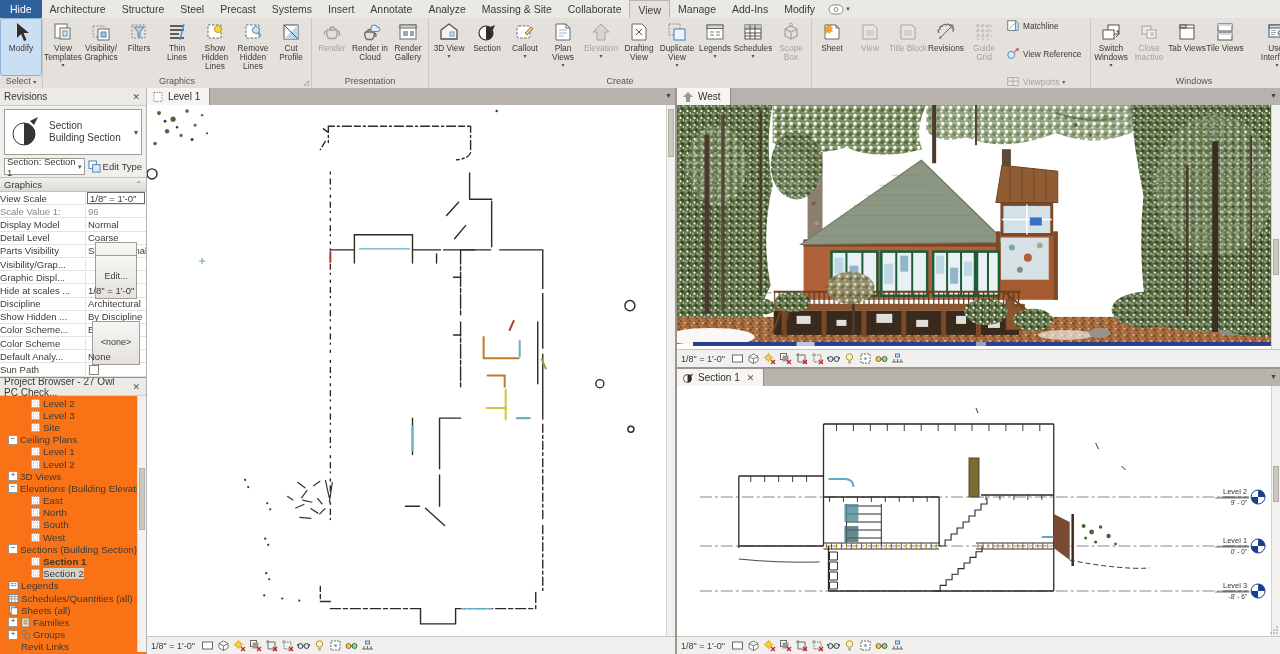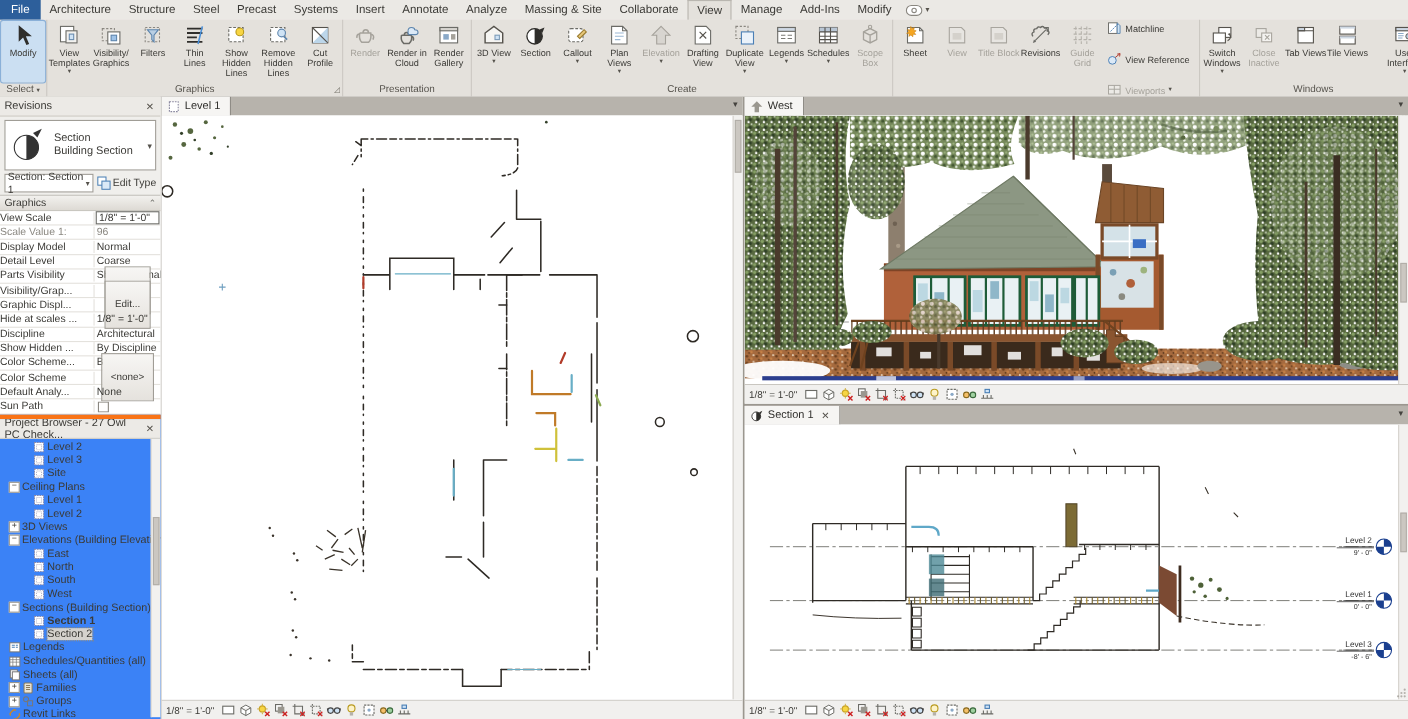--- a/index.html
+++ b/index.html
@@ -50,21 +50,21 @@
   .pgroup .pin{margin-left:auto;font-size:8px;color:#6b6b66}
   .ptable{background:#fff;border-bottom:1px solid #c5c2bc}
   .prow{display:flex;height:12.2px;border-bottom:1px solid #e4e2dd;align-items:center}
   .pl{flex:0 0 85px;padding-left:0;border-right:1px solid #e4e2dd;font-size:9.5px;white-space:nowrap;overflow:hidden}
   .pl.muted{color:#8a8780}
   .pv{flex:1;padding:0 2px;font-size:9.5px;white-space:nowrap;overflow:hidden;display:flex;align-items:center}
   .pv.input{border:1px solid #6b6b66;background:#fff;height:10px;margin:0 1px}
   .pv .pbtn{margin:0 auto;border:1px solid #a09d96;background:linear-gradient(#f7f6f4,#e5e2dd);padding:16px 8px;font-size:9px;height:9.5px;line-height:9.5px}
   .chk{width:8px;height:8px;border:1px solid #8a8780;background:#fff;display:inline-block;margin-left:1px}
   
-  #browser{position:absolute;top:289px;left:0;right:0;bottom:0;background:#3b82f6;overflow:hidden;border-top:4px solid #f97316}
+  #browser{position:absolute;top:289px;left:0;right:0;bottom:0;background:#f97316;overflow:hidden;border-top:1px solid #f97316}
   #browser .panel-header{background:#eceae6}
   .tree{padding-top:1px;position:relative}
   .trow{display:flex;align-items:center;height:12.2px;gap:2px;white-space:nowrap;font-size:9.8px}
   .trow .exp{width:8px;height:8px;border:1px solid #9a978f;background:#fff;font-size:8px;line-height:6px;text-align:center;flex:0 0 8px;color:#3b3a36}
   .trow .tic{width:11px;height:11px;flex:0 0 11px}
   .ind1{padding-left:8px}.ind2{padding-left:30px}
   .trow.bold{font-weight:bold}
   .trow.selected .tlabel{background:#d5d2cd;outline:1px dotted #8a8780}
   .tree-scroll{position:absolute;right:0;top:18px;bottom:2px;width:8px;background:#f2f1ef;border-left:1px solid #dcd9d4}
   .tree-scroll .thumb{position:absolute;left:1px;right:1px;top:28%;height:60px;background:#cbc7c1;border:1px solid #b2aea8}
@@ -86,21 +86,21 @@
   .vscroll .thumb{position:absolute;left:1px;right:1px;background:#cbc7c1;border:1px solid #b2aea8}
   .ctrlbar{height:17px;flex:0 0 17px;background:#f1f0ee;border-top:1px solid #c9c6c0;display:flex;align-items:center;gap:3px;padding:0 4px}
   .ctrlbar .scale{font-size:9px;white-space:nowrap;margin-right:3px}
   .cic{width:13px;height:13px;display:inline-block}
   .grip{position:absolute;right:1px;bottom:1px;width:10px;height:10px;opacity:.8}
 </style>
 </head>
 <body>
 
 <div id="menubar">
-  <div class="file-tab">File</div>
+  <div class="file-tab">Hide</div>
   <div class="mtab">Architecture</div>
   <div class="mtab">Structure</div>
   <div class="mtab">Steel</div>
   <div class="mtab">Precast</div>
   <div class="mtab">Systems</div>
   <div class="mtab">Insert</div>
   <div class="mtab">Annotate</div>
   <div class="mtab">Analyze</div>
   <div class="mtab">Massing &amp; Site</div>
   <div class="mtab">Collaborate</div>

